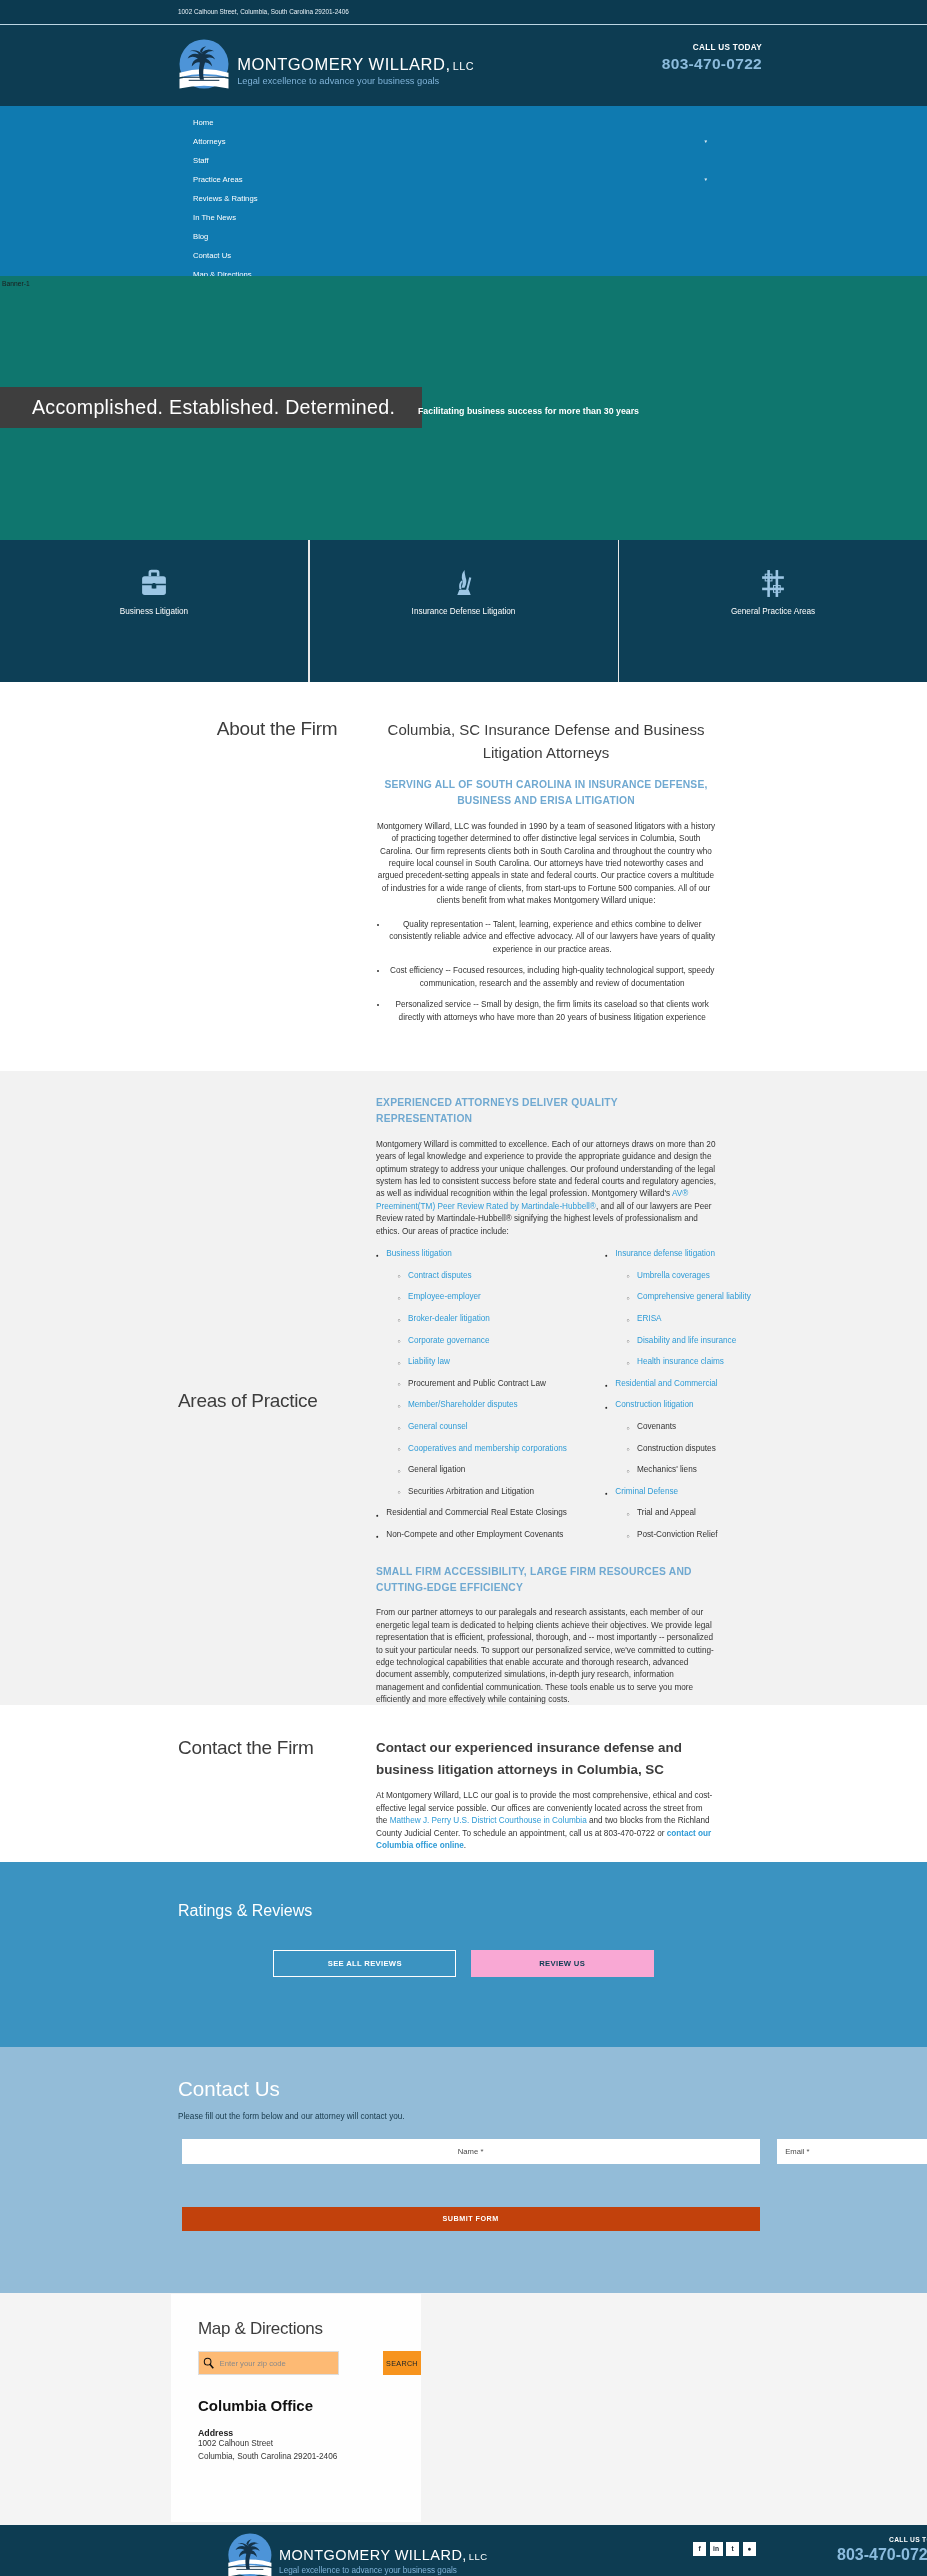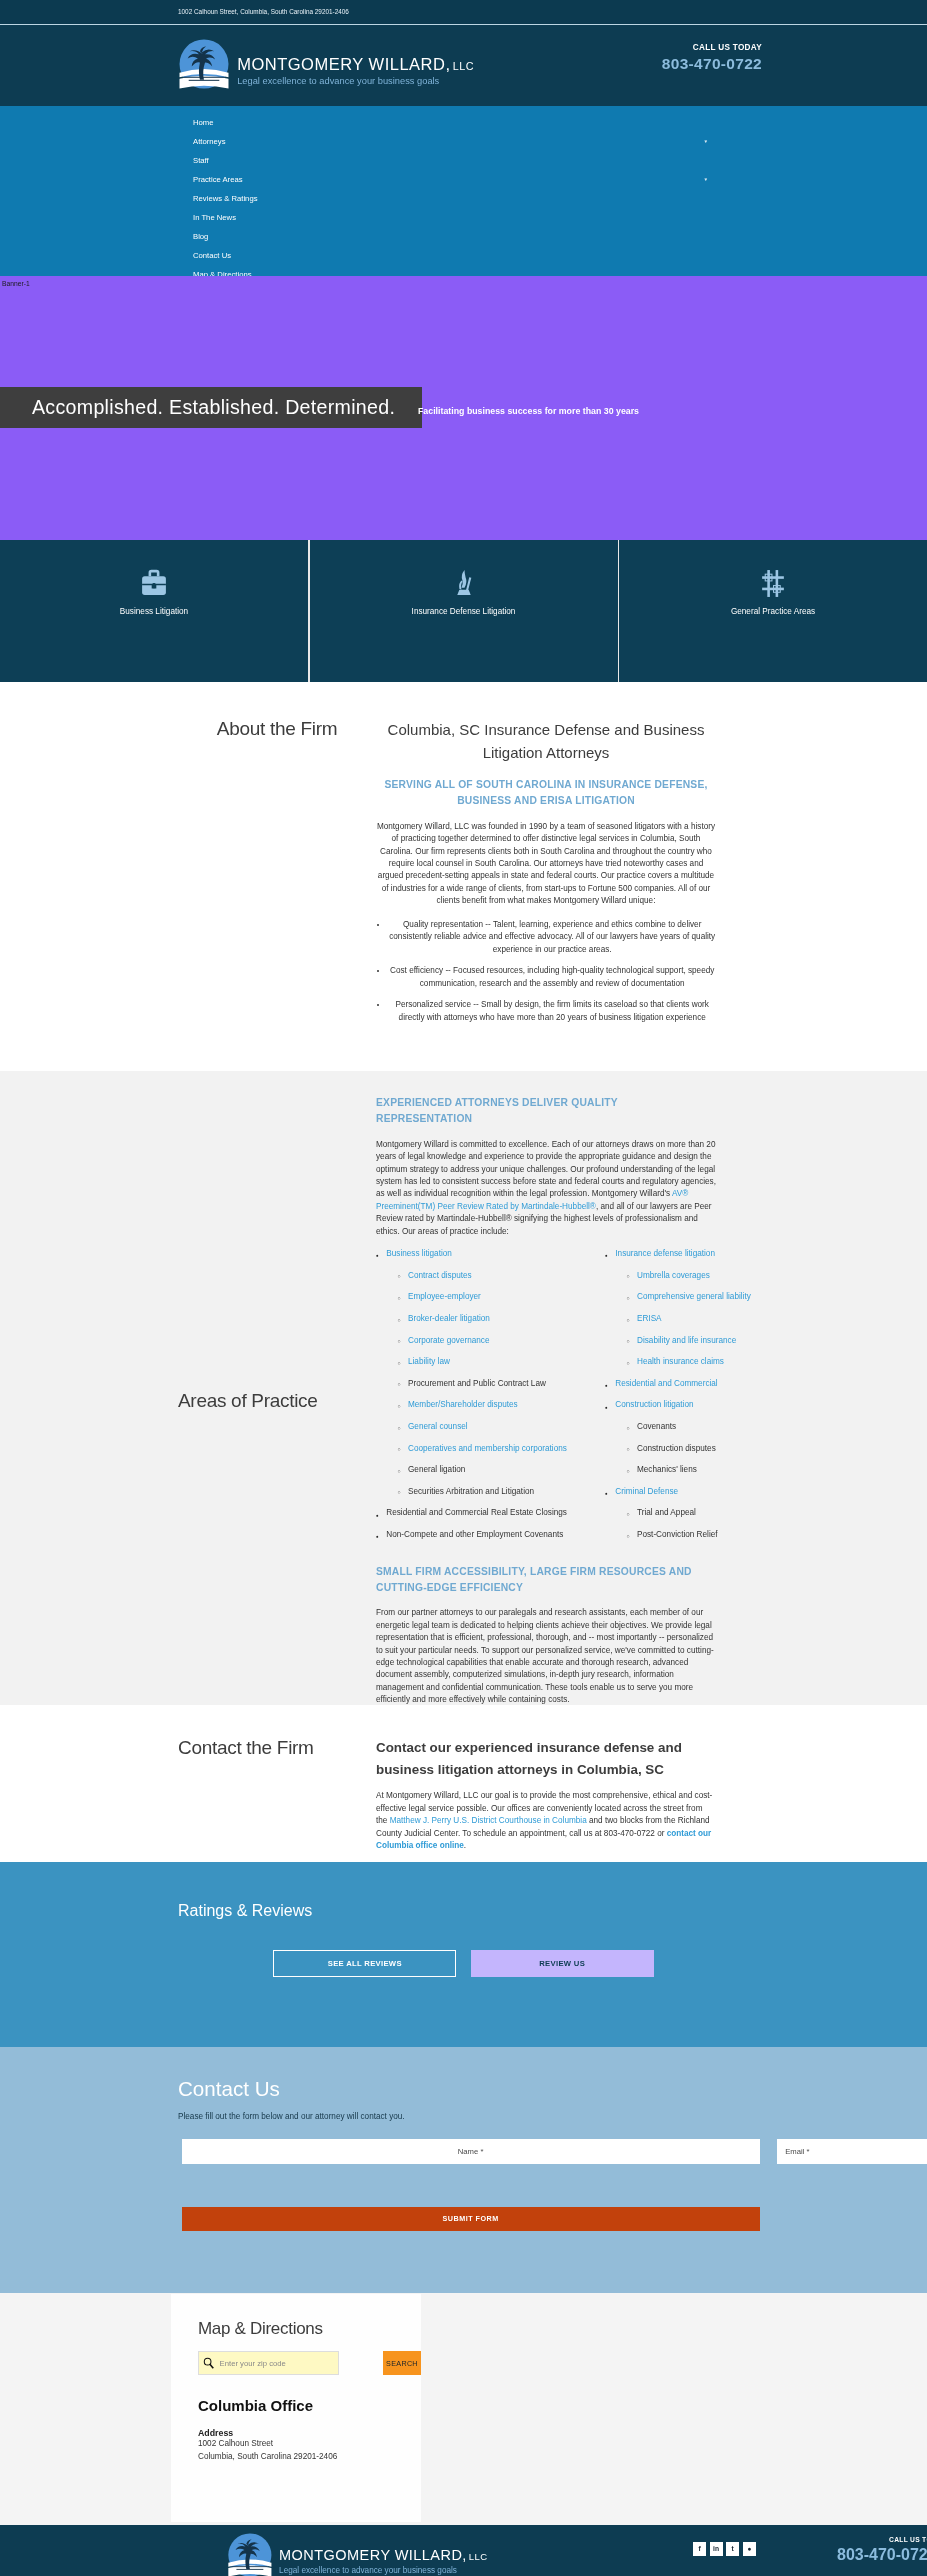--- a/index.html
+++ b/index.html
@@ -26,21 +26,21 @@
   .call-phone { color:#8cbcdd; font-size:15.5px; font-weight:bold; margin-top:3.6px; letter-spacing:0.3px; }
 
   
   .main-nav { height:170px; background:#0f7ab0; padding:6.7px 0 0 193px; }
   .main-nav ul { list-style:none; }
   .main-nav li { height:19px; line-height:19px; width:515px; position:relative;
                  color:#ffffff; font-size:7.7px; cursor:pointer; }
   .dd-arrow { position:absolute; right:0; top:0.5px; font-size:4.6px; color:#dceaf3; }
 
   
-  .banner { height:264px; background:#8b5cf6; position:relative; }
+  .banner { height:264px; background:#0f766e; position:relative; }
   .banner-ph-label { position:absolute; left:2.1px; top:3.6px; font-size:6.7px; color:#1c1c1c; }
   .banner-overlay { position:absolute; left:0; top:111px; width:422px; height:41px; background:#3e3e3e; }
   .banner-headline { color:#ffffff; font-size:19.6px; font-weight:300; line-height:41px;
                      padding-left:32px; white-space:nowrap; letter-spacing:0.3px; }
   .banner-sub { position:absolute; left:418px; top:130px; color:#ffffff; font-size:8.8px; font-weight:bold; }
 
   
   .cards { height:142px; display:flex; background:#e9e9e9; gap:1.5px; }
   .card { flex:1; background:#0d3f56; text-align:center; cursor:pointer; }
   .card svg { margin-top:29px; }
@@ -84,21 +84,21 @@
   .contactfirm-section { background:#ffffff; height:157px; padding-top:32px; }
   .contactfirm-section .content-title { font-size:13.4px; font-weight:bold; line-height:21.6px; margin-bottom:10.3px; }
 
   
   .reviews-section { background:#3b93c1; height:185px; padding-top:40px; }
   .reviews-heading { color:#ffffff; font-size:16px; font-weight:300; padding-left:178px; }
   .reviews-buttons { display:flex; justify-content:center; gap:14.4px; margin-top:30px; }
   .btn { width:183px; height:27px; display:flex; align-items:center; justify-content:center;
          font-size:7.7px; font-weight:bold; letter-spacing:0.3px; cursor:pointer;text-align:right; }
   .btn-outline { border:0.5px solid #ffffff; color:#ffffff; background:transparent; }
-  .btn-solid { background:#c4b5fd; color:#0d3c52; }
+  .btn-solid { background:#f9a8d4; color:#0d3c52; }
 
   
   .contactus-section { background:#93bcd8; height:246px; padding:30px 0 0 178px; position:relative; }
   .contactus-heading { color:#ffffff; font-size:20.6px; font-weight:300; }
   .contactus-instruction { margin-top:11.3px; font-size:8.2px; color:#16384a; }
   .form-fields { position:relative; margin-top:17.5px; height:25px; }
   .text-input { height:25px; border:none; background:#ffffff; font-size:7.7px;
                 padding:0 8.2px; color:#333; outline:none; }
   .text-input::placeholder { color:#4a4a4a; opacity:1; }
   .field-name { width:578px; margin-left:3.6px;text-align:center; }
@@ -107,21 +107,21 @@
                 border:none; font-size:7.2px; font-weight:bold; letter-spacing:0.5px; cursor:pointer;
                 font-family:"Liberation Sans", sans-serif; }
 
   
   .map-section { background:#f4f4f4; height:232px; position:relative; }
   .map-card { position:absolute; left:171px; top:1px; width:250px; height:228px;
               background:#fefefe; padding:25px 0 0 27px; }
   .map-heading { font-size:17px; font-weight:300; color:#3d3d3d; letter-spacing:-0.3px; }
   .zip-row { display:flex; margin-top:12.4px; }
   .zip-wrap { position:relative; }
-  .zip-input { width:141px; height:24px; border:0.5px solid #dddddd; background:#fef9c3;
+  .zip-input { width:141px; height:24px; border:0.5px solid #dddddd; background:#fdba74;
                padding:0 5.2px 0 20.6px; font-size:7.7px; color:#444; outline:none; }
   .zip-input::placeholder { color:#8a8a8a; opacity:1; }
   .zip-icon { position:absolute; left:5.2px; top:5.7px; }
   .search-btn { width:58px; height:24px; background:#f7941e; border:none; color:#17222b;
                 font-size:7.2px; font-weight:normal; letter-spacing:0.3px; cursor:pointer;
                 font-family:"Liberation Sans", sans-serif;margin-left:44px; }
   .office-heading { margin-top:21.6px; font-size:15px; font-weight:bold; color:#111111; }
   .address-label { margin-top:14.4px; font-size:8.8px; font-weight:bold; color:#222222; }
   .address-line { font-size:8.2px; line-height:12.4px; color:#333333; }
 

